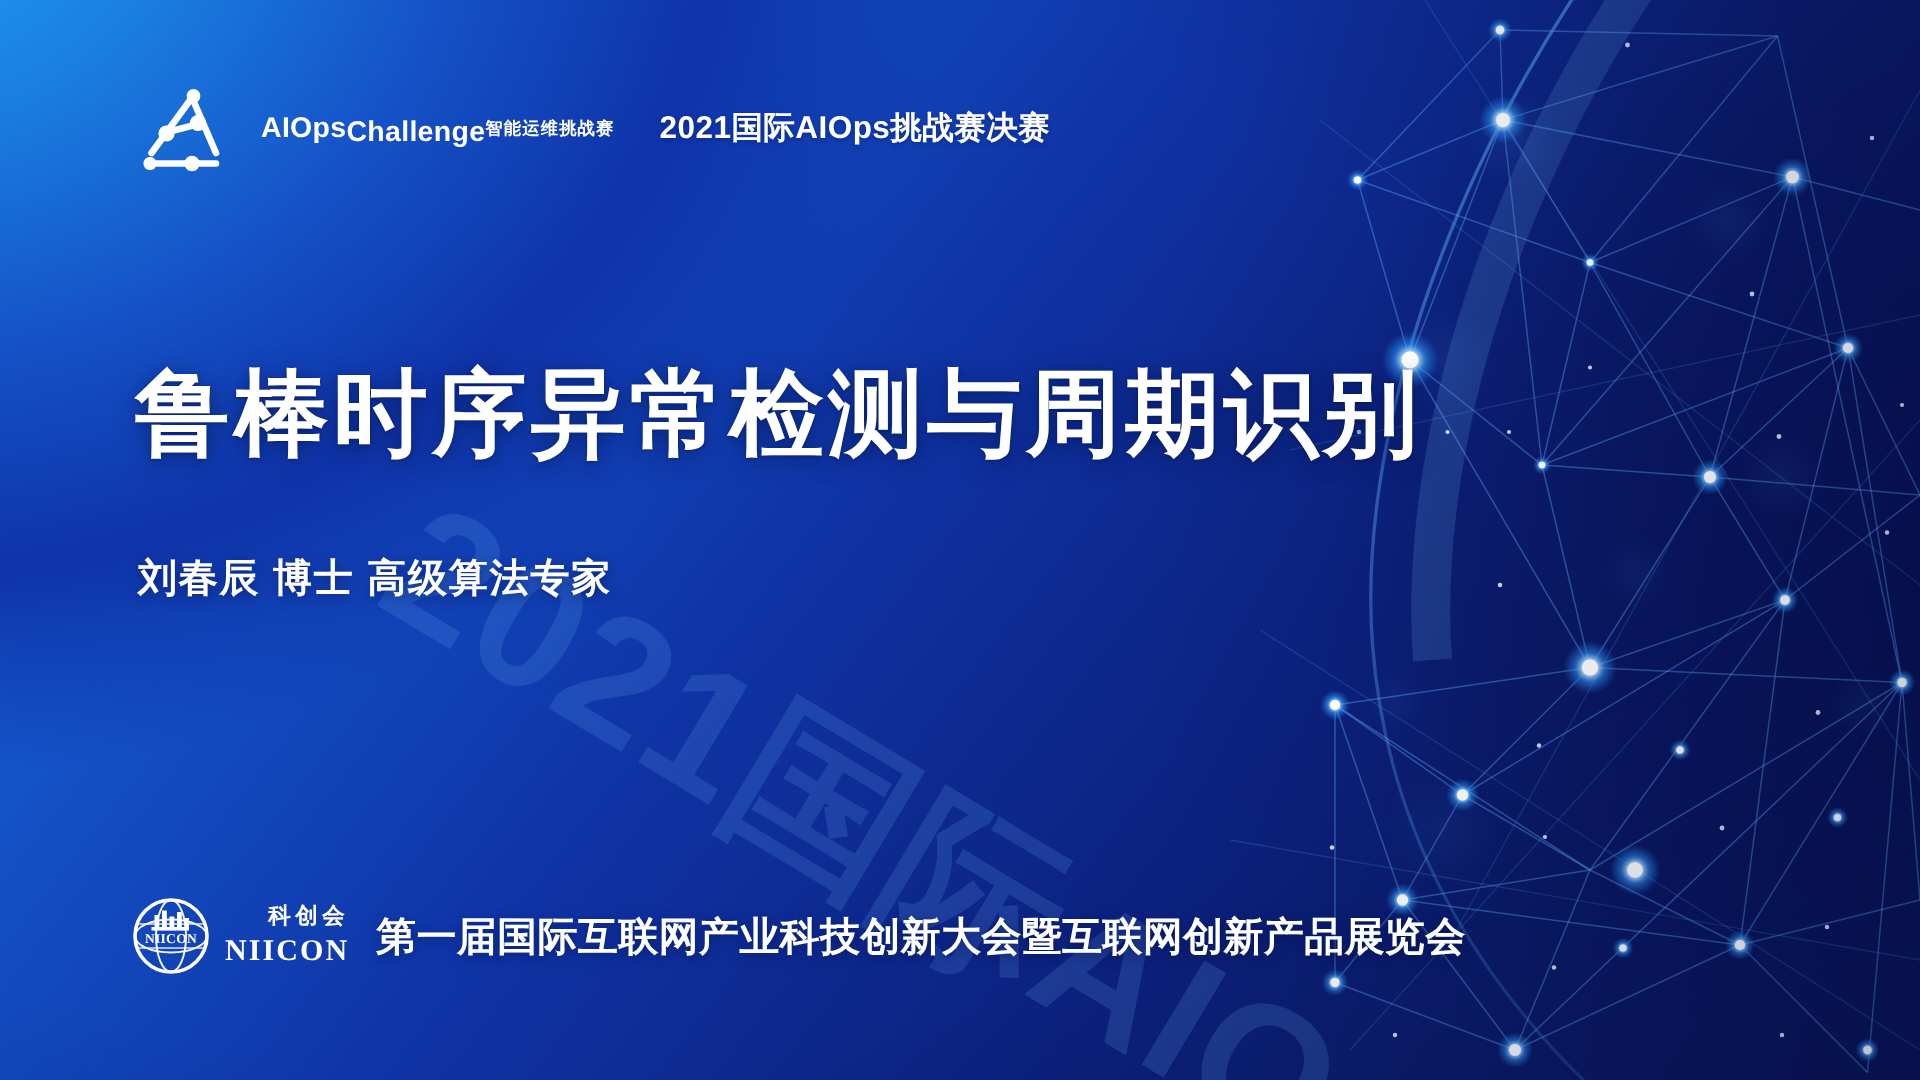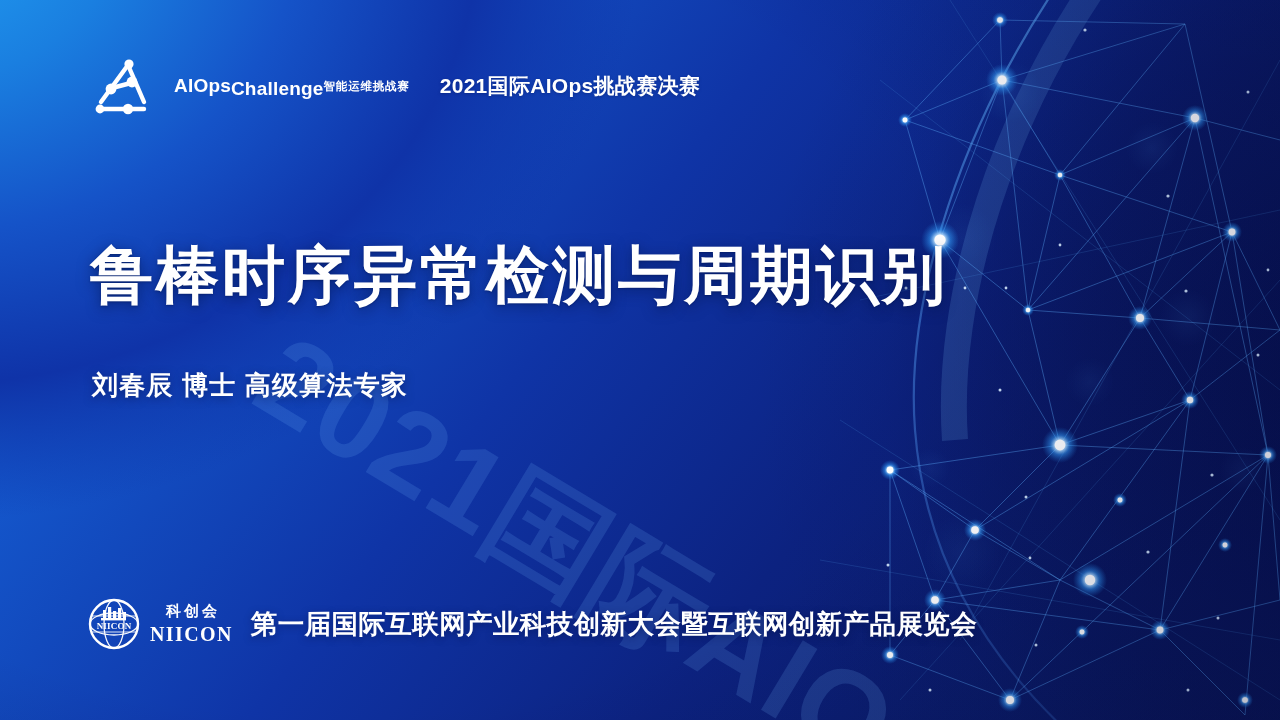--- a/index.html
+++ b/index.html
@@ -159,21 +159,21 @@
     left: 88px;
     top: 598px;
     display: flex;
     align-items: center;
     gap: 10px;
   }
   .niicon-emblem { width: 52px; height: 52px; flex: none; }
   .niicon-word {
     display: flex;
     flex-direction: column;
-    align-items: center;
+    align-items: flex-end;
     line-height: 1;
     flex: none;
   }
   .niicon-cn {
     color: #ffffff;
     font-size: 15px;
     font-weight: 700;
     letter-spacing: 3px;
     font-family: "Liberation Serif", "DejaVu Serif", serif;
     text-indent: 3px;

